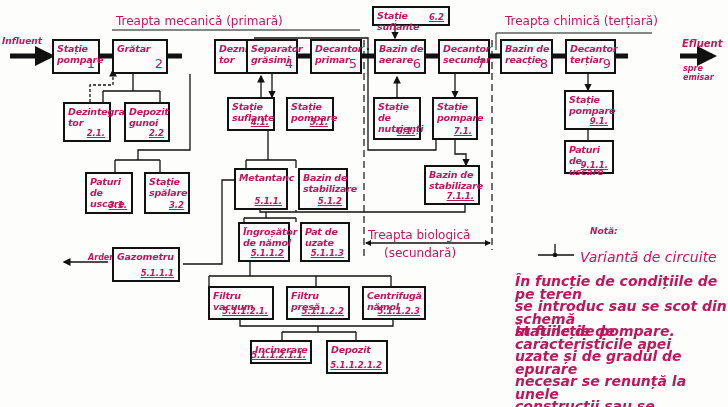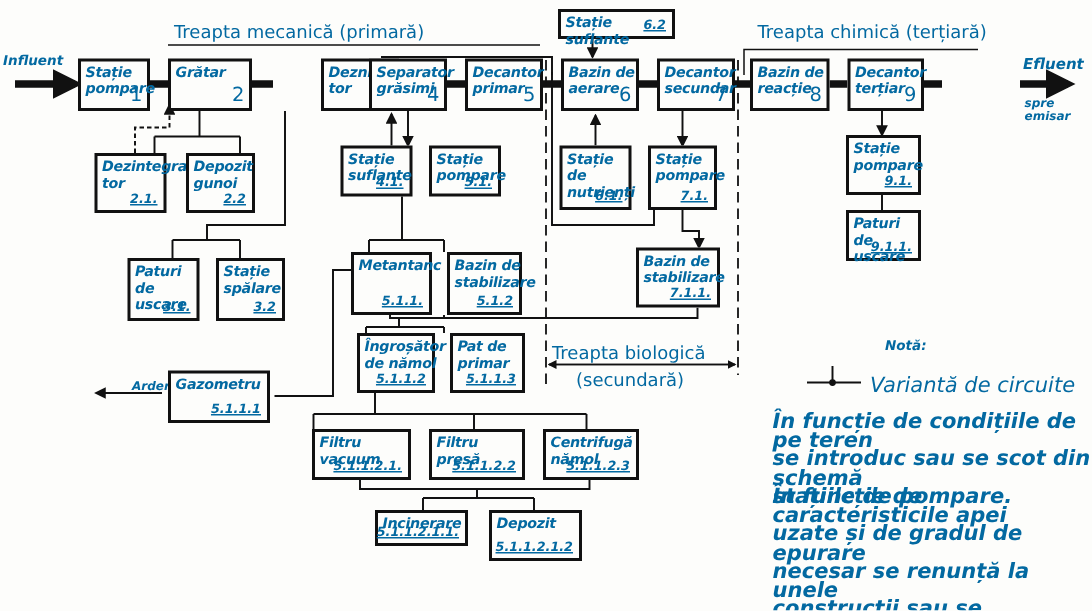--- a/index.html
+++ b/index.html
@@ -1,17 +1,17 @@
 <!DOCTYPE html>
 <html><head>
 <meta charset="utf-8">
 <style>
   html,body{margin:0;padding:0;background:#fdfdfb;}
   #stage{position:relative;width:728px;height:407px;overflow:hidden;background:#fdfdfb;
-    font-family:"DejaVu Sans",sans-serif;color:#0369a1;}
+    font-family:"DejaVu Sans",sans-serif;color:#be185d;}
   svg#wires{position:absolute;left:0;top:0;width:728px;height:407px;}
   .box{position:absolute;border:2px solid #111;background:#fdfdfb;box-sizing:border-box;}
   .box .t{position:absolute;left:3px;top:2px;font-style:italic;font-weight:bold;font-size:9.5px;line-height:11px;white-space:pre-line;letter-spacing:-0.2px;}
   .box .n{position:absolute;right:3px;bottom:1px;font-size:13px;line-height:14px;}
   .box .ns{position:absolute;right:4px;bottom:2px;font-style:italic;font-weight:bold;font-size:8.5px;line-height:10px;text-decoration:underline;}
   .lbl{position:absolute;font-size:12px;white-space:nowrap;}
   .lbl-i{position:absolute;font-style:italic;font-weight:bold;font-size:9px;white-space:nowrap;}
   .note{position:absolute;font-style:italic;font-weight:bold;font-size:14px;line-height:12.5px;white-space:pre-line;}
 </style>
 </head>
@@ -227,21 +227,21 @@
       <span class="ns">5.1.1.1</span>
     </div>
 
   <div class="box" style="left:238px;top:222px;width:52px;height:40px;">
       <span class="t">Îngroșător
 de nămol</span>
       <span class="ns">5.1.1.2</span>
     </div>
   <div class="box" style="left:300px;top:222px;width:50px;height:40px;">
       <span class="t">Pat de
-primar</span>
+uzate</span>
       <span class="ns">5.1.1.3</span>
     </div>
 
   <div class="box" style="left:208px;top:286px;width:66px;height:34px;">
       <span class="t">Filtru
 vacuum</span>
       <span class="ns">5.1.1.2.1.</span>
     </div>
   <div class="box" style="left:286px;top:286px;width:64px;height:34px;">
       <span class="t">Filtru

